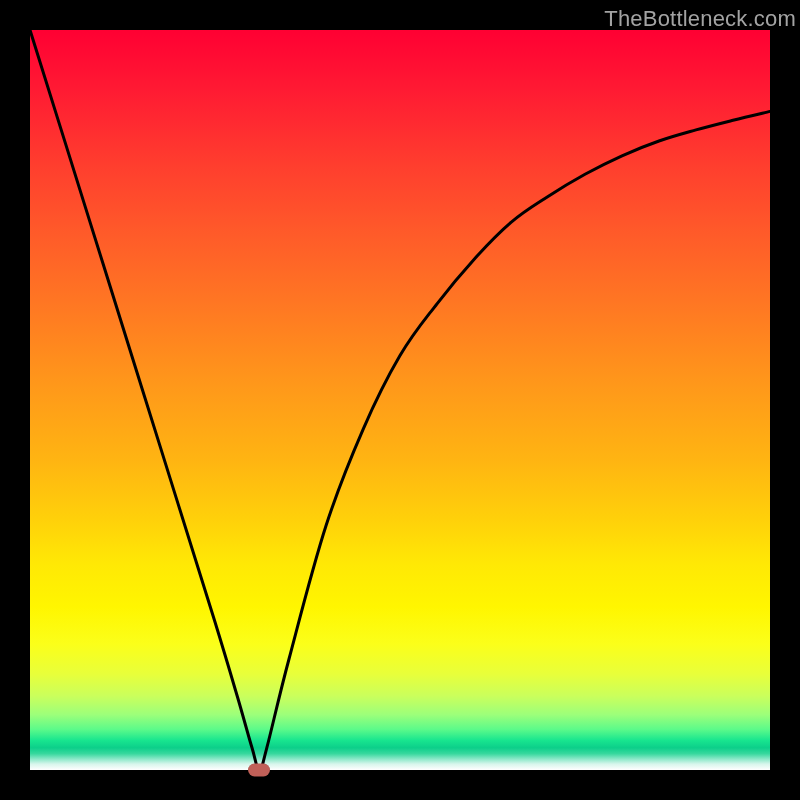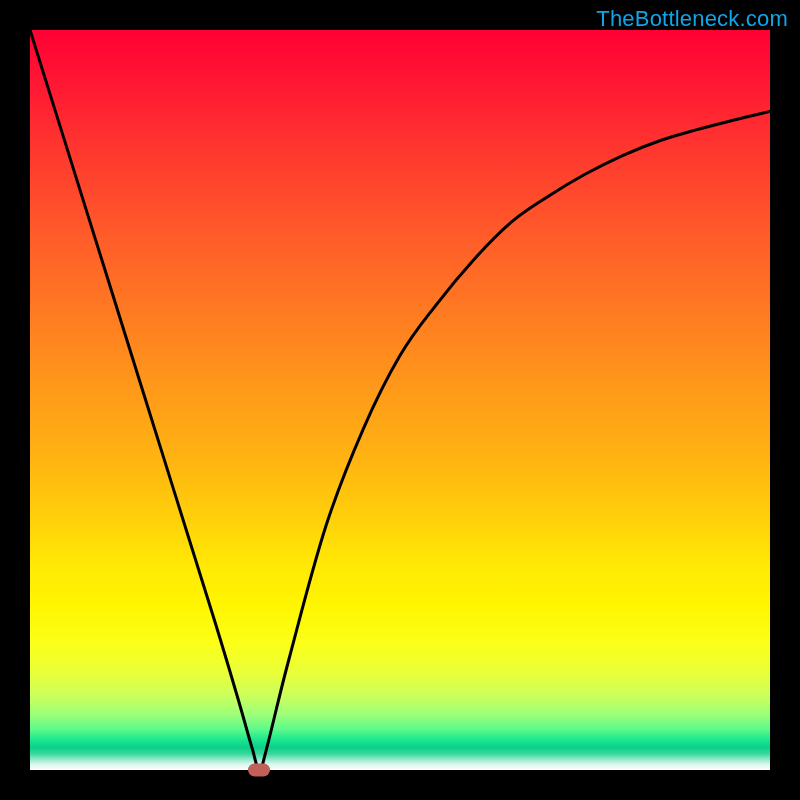--- a/index.html
+++ b/index.html
@@ -44,22 +44,22 @@
       #0ccf8a 97%,
       #38d89e 97.8%,
       #8ae8c8 98.5%,
       #d8f6ec 99.2%,
       #ffffff 100%
     );
   }
   .watermark {
     position: absolute;
     top: 6px;
-    right: 12px;
-    color: #0ea5e9;
+    right: 4px;
+    color: #a3a3a3;
     font-size: 22px;
     letter-spacing: 0.2px;
     font-weight: 500;
     user-select: none;
   }
   svg.curve {
     position: absolute;
     left: 0;
     top: 0;
     width: 740px;

